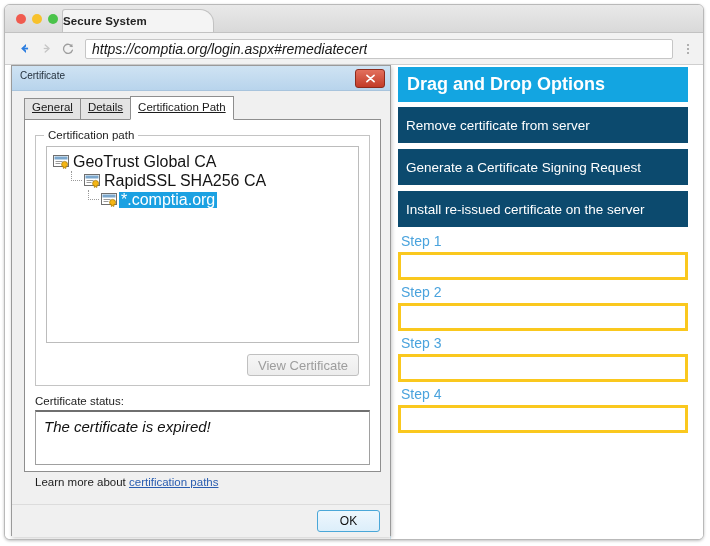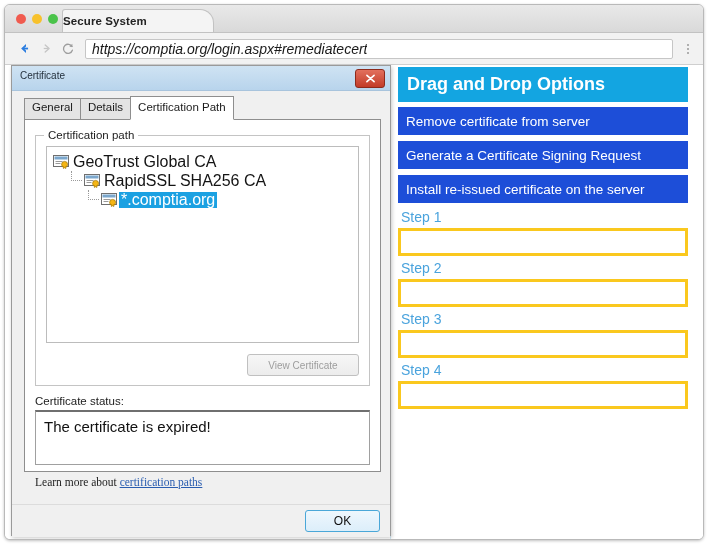--- a/index.html
+++ b/index.html
@@ -158,22 +158,22 @@
     color: #ffffff;
     font-size: 18px;
     font-weight: bold;
     display: flex;
     align-items: center;
     padding-left: 9px;
     box-sizing: border-box;
     margin-bottom: 5px;
   }
   .dd-option {
-    height: 28px;
-    background: #1d4ed8;
+    height: 36px;
+    background: #0c4a6e;
     color: #ffffff;
     font-size: 13.5px;
     display: flex;
     align-items: center;
     padding-left: 8px;
     box-sizing: border-box;
     margin-bottom: 6px;
     cursor: move;
   }
   .step-label {
@@ -252,20 +252,21 @@
     color: #1c1c1c;
     background: #e4e4e4;
     border: 1px solid #8e8e8e;
     border-bottom: none;
     padding: 2px 7px 18px 7px;
     height: 17px;
     box-sizing: border-box;
     margin-right: -1px;
     cursor: pointer;
     line-height: 13px;
+    text-decoration: underline;
   }
   .ctab.active {
     background: #ffffff;
     height: 22px;
     padding-top: 4px;
     position: relative;
     z-index: 2;
     border-bottom: 1px solid #ffffff;
     margin-bottom: -1px;
   }
@@ -358,21 +359,21 @@
 
   .viewcert-btn {
     position: absolute;
     right: 10px;
     bottom: 9px;
     width: 112px;
     height: 22px;
     background: linear-gradient(#f6f6f6, #ececec);
     border: 1px solid #c0c0c0;
     border-radius: 3px;
-    font-size: 10px;
+    font-size: 13px;
     color: #9d9d9d;
     display: flex;
     align-items: center;
     justify-content: center;
     box-sizing: border-box;
     cursor: default;
   }
 
   .status-label {
     font-size: 11.5px;
@@ -384,44 +385,44 @@
     border-top: 2px solid #6f6f6f;
     background: #ffffff;
     height: 55px;
     box-sizing: border-box;
     padding: 6px 8px;
     overflow: hidden;
   }
   .status-text {
     font-size: 15px;
     color: #111111;
+    font-style: italic;
   }
   .learn-row {
     margin-top: 11px;
     font-size: 11.5px;
     color: #1c1c1c;
-    font-family: Liberation Serif, serif;
   }
   .learn-link {
     color: #2a5db0;
     text-decoration: underline;
     cursor: pointer;
   }
 
   .cert-footer {
     position: relative;
     height: 32px;
     background: #f0f0f0;
     border-top: 1px solid #dcdcdc;
   }
   .ok-btn {
     position: absolute;
     right: 10px;
     top: 5px;
-    width: 75px;
+    width: 63px;
     height: 22px;
     background: linear-gradient(#eef7fd, #dceefa);
     border: 1px solid #4aa7d8;
     border-radius: 3px;
     font-size: 12px;
     color: #101010;
     display: flex;
     align-items: center;
     justify-content: center;
     box-sizing: border-box;

